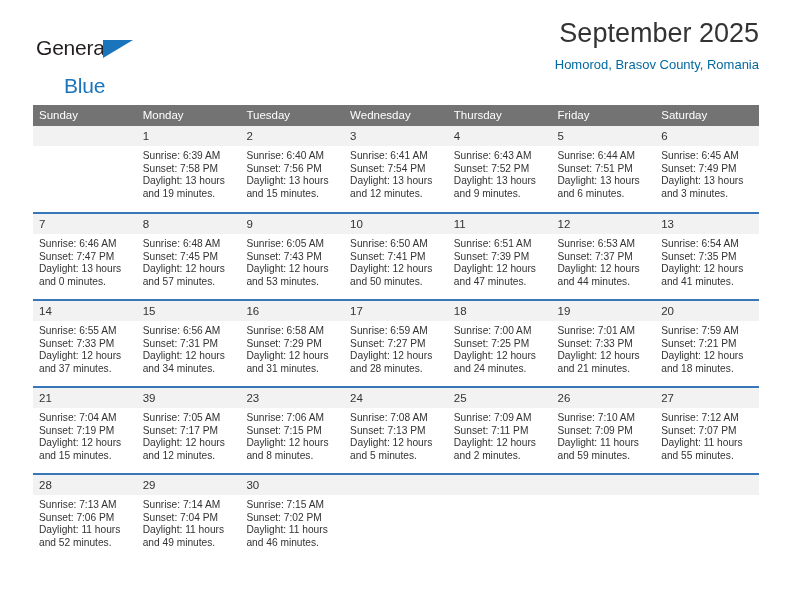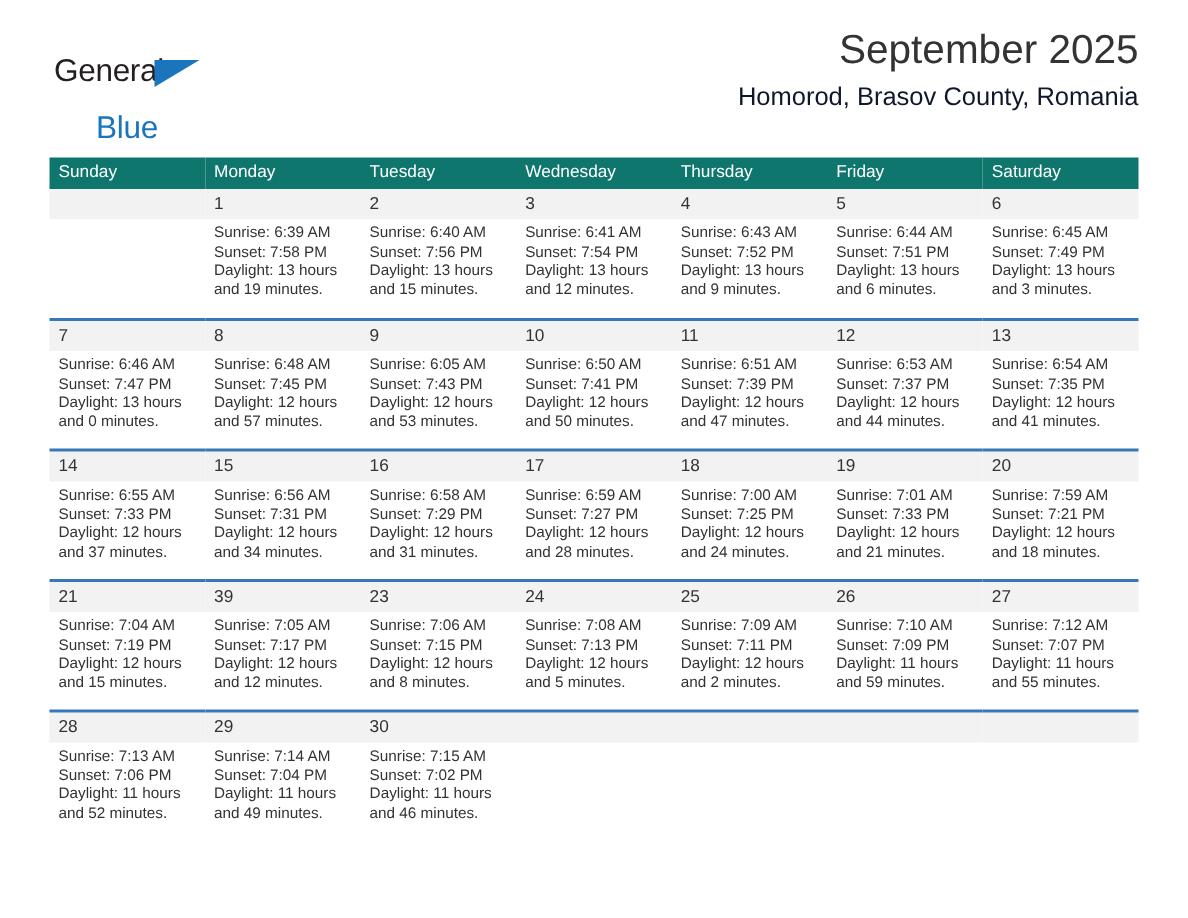--- a/index.html
+++ b/index.html
@@ -69,40 +69,40 @@
     top: 16px;
     text-align: right;
   }
   .cal-title {
     font-size: 27px;
     color: #333333;
     line-height: 34px;
     white-space: nowrap;
   }
   .cal-subtitle {
-    font-size: 17px;
-    color: #0f172a;
+    font-size: 13px;
+    color: #0369a1;
     line-height: 20px;
     margin-top: 5px;
     white-space: nowrap;
   }
 
   
   .calendar {
     position: absolute;
     left: 33px;
     top: 105px;
     width: 726px;
     border-collapse: collapse;
     table-layout: fixed;
   }
   .calendar col { width: 103.71px; }
 
   .dow-row th {
-    background: #0f766e;
+    background: #737373;
     color: #ffffff;
     font-size: 11.5px;
     font-weight: normal;
     text-align: left;
     padding: 4px 0 4px 6px;
     height: 13px;
     line-height: 13px;
     border: none;
   }
 

